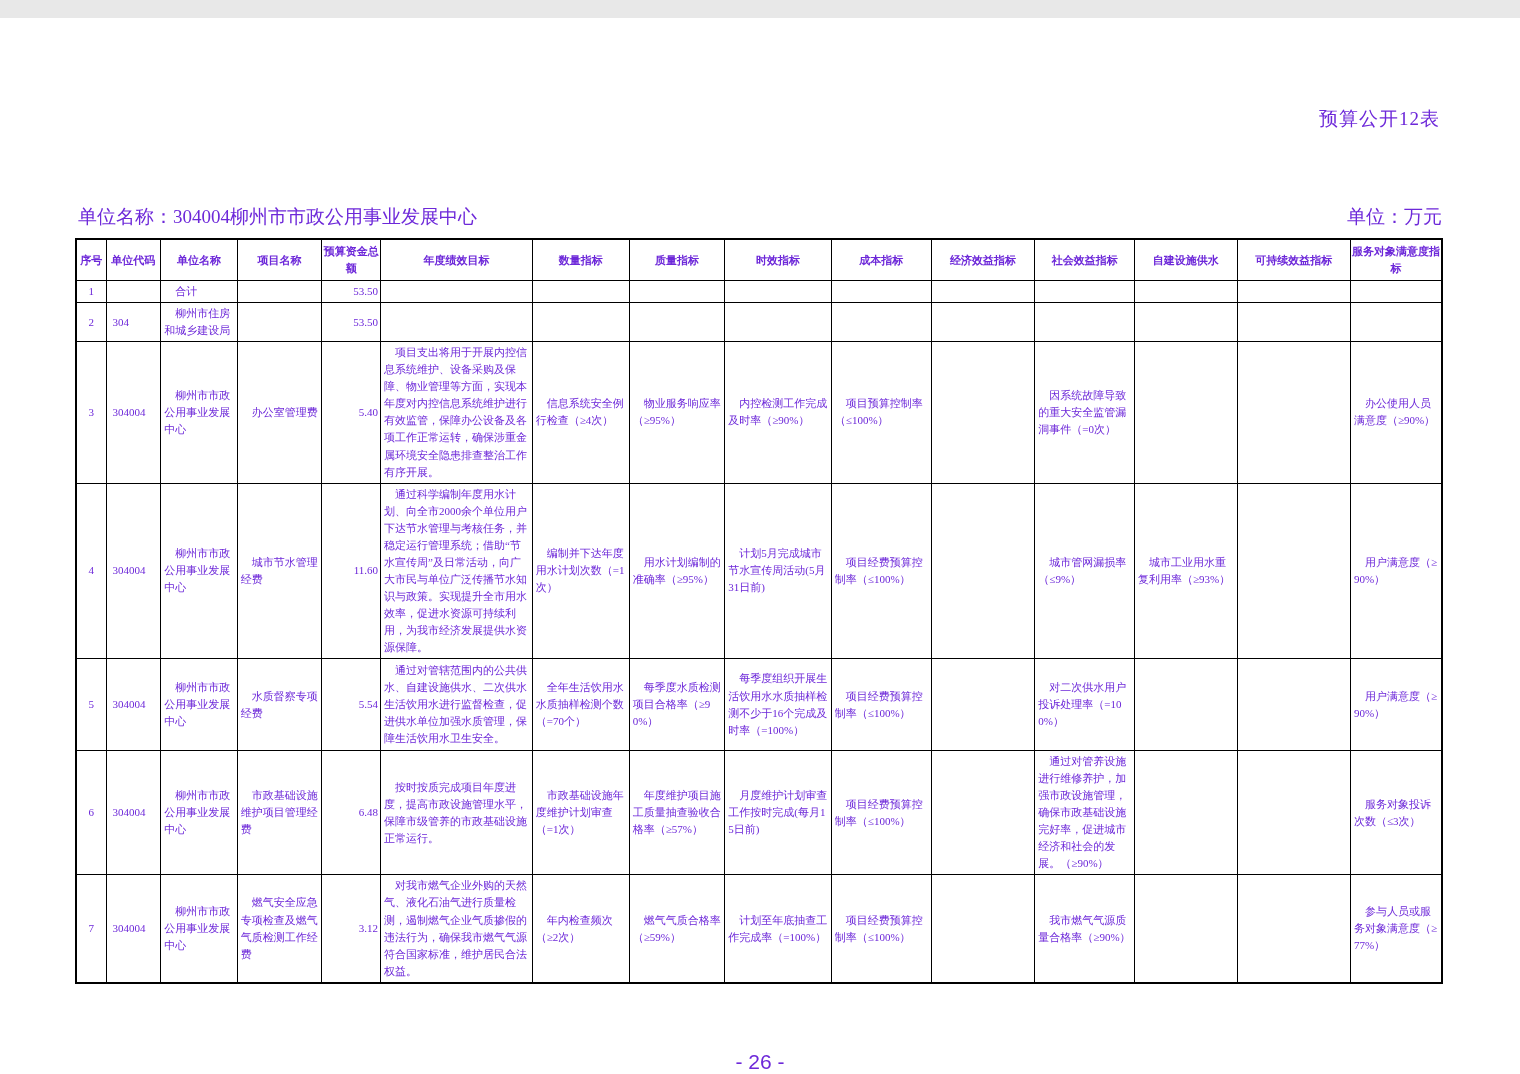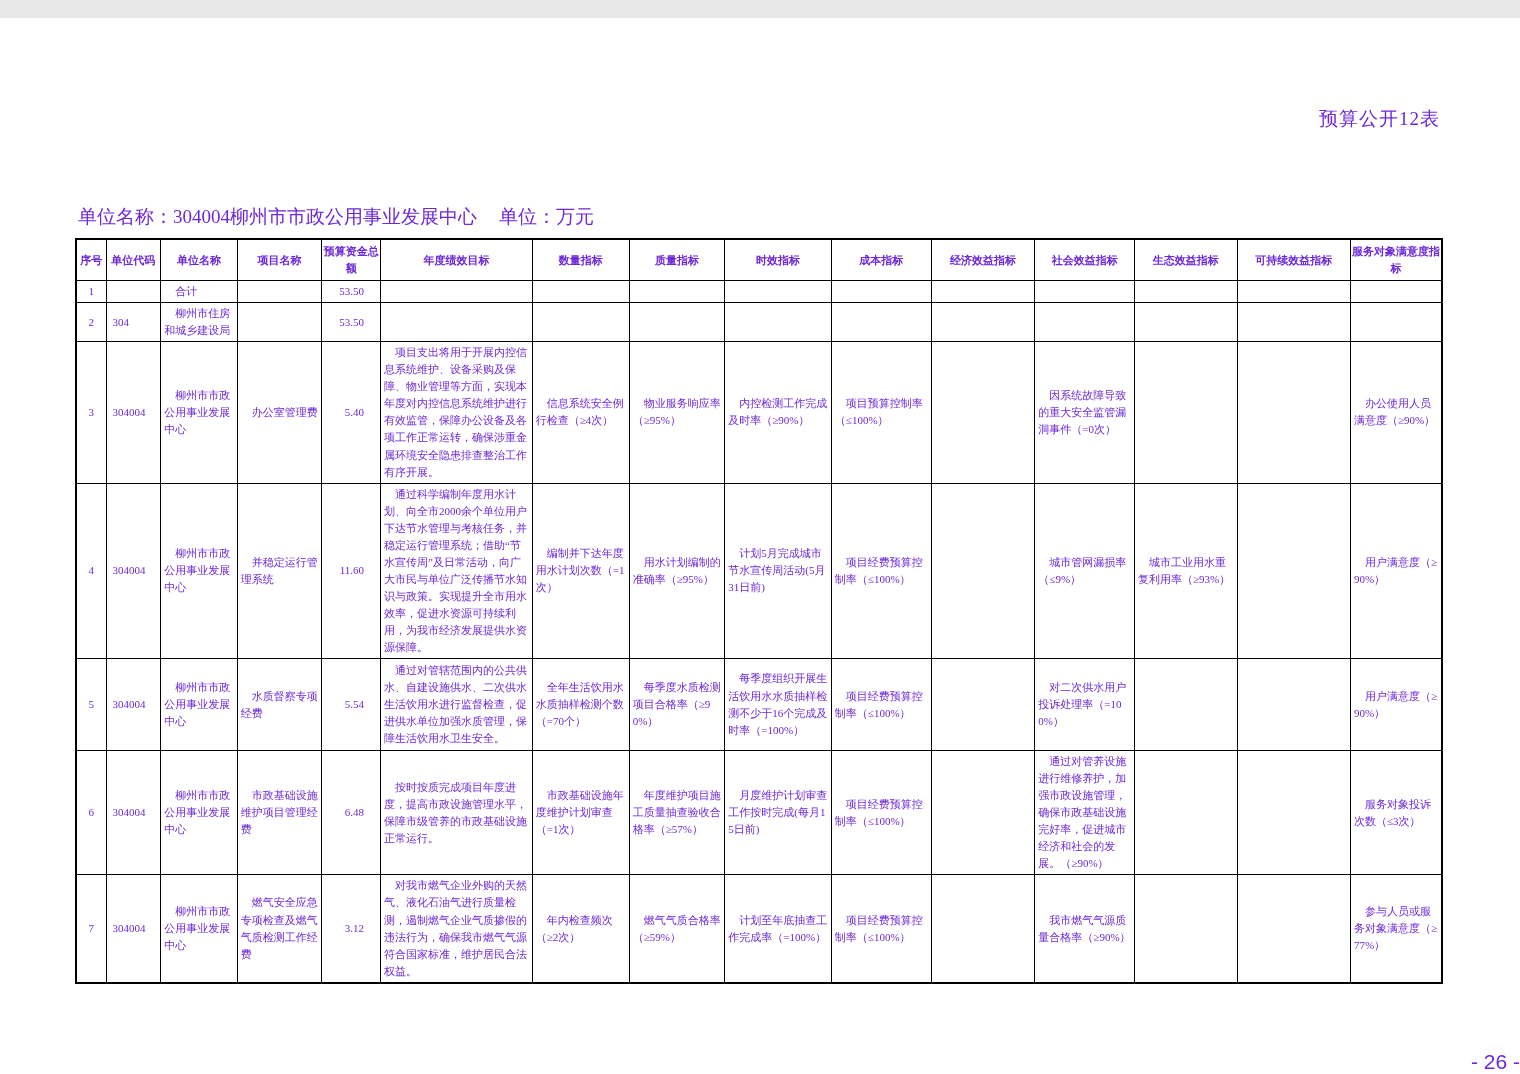--- a/index.html
+++ b/index.html
@@ -17,21 +17,21 @@
     position:absolute; top:88px; right:80px;
     font-size:19px; letter-spacing:1px;
   }
   .doc-title {
     position:absolute; top:138px; left:0; width:100%;
     text-align:center; font-size:22px; font-weight:bold;
     letter-spacing:2px; margin:0;
   }
   .meta-row {
     position:absolute; top:186px; left:78px; width:1364px;
-    display:flex; 
+    display:flex; justify-content:space-between;
     font-size:19px;
     gap:22px;
   }
   table.perf {
     position:absolute; top:220px; left:75px;
     width:1368px;
     border-collapse:collapse; table-layout:fixed;
     border:2px solid #000;
     font-size:11px;
   }
@@ -46,32 +46,32 @@
     font-weight:bold; text-align:center; vertical-align:middle;
     padding:3px 1px;
   }
   table.perf td {
     vertical-align:middle;
     text-align:left;
     text-indent:1em;
   }
   table.perf td.c0 { text-align:center; text-indent:0; }
   table.perf td.c1 { text-indent:3px; }
-  table.perf td.c4 { text-align:right; text-indent:0; padding-right:16px; }
+  table.perf td.c4 { text-align:right; text-indent:0; padding-right:2px; }
   thead tr { height:40px; }
   tbody tr:nth-child(1) { height:20px; }
   tbody tr:nth-child(2) { height:34px; }
   tbody tr:nth-child(3) { height:135px; }
   tbody tr:nth-child(4) { height:165px; }
   tbody tr:nth-child(5) { height:92px; }
   tbody tr:nth-child(6) { height:100px; }
   tbody tr:nth-child(7) { height:105px; }
   .page-number {
     position:absolute; bottom:18px; left:0; width:100%;
-    text-align:right;
+    text-align:center;
     font-family:"Liberation Sans","DejaVu Sans",sans-serif;
     font-size:21px;
   }
 </style>
 </head>
 <body>
 
 <div class="page">
 
   <div class="corner-label">预算公开12表</div>
@@ -107,21 +107,21 @@
           <th>单位名称</th>
           <th>项目名称</th>
           <th>预算资金总额</th>
           <th>年度绩效目标</th>
           <th>数量指标</th>
           <th>质量指标</th>
           <th>时效指标</th>
           <th>成本指标</th>
           <th>经济效益指标</th>
           <th>社会效益指标</th>
-          <th>生态效益指标</th>
+          <th>自建设施供水</th>
           <th>可持续效益指标</th>
           <th>服务对象满意度指标</th>
         </tr>
     </thead>
     <tbody id="table-body">
         <tr>
           <td class="c0">1</td>
           <td class="c1"></td>
           <td class="c2">合计</td>
           <td class="c3"></td>
@@ -168,21 +168,21 @@
           <td class="c10"></td>
           <td class="c11">因系统故障导致的重大安全监管漏洞事件（=0次）</td>
           <td class="c12"></td>
           <td class="c13"></td>
           <td class="c14">办公使用人员满意度（≥90%）</td>
         </tr>
         <tr>
           <td class="c0">4</td>
           <td class="c1">304004</td>
           <td class="c2">柳州市市政公用事业发展中心</td>
-          <td class="c3">并稳定运行管理系统</td>
+          <td class="c3">城市节水管理经费</td>
           <td class="c4">11.60</td>
           <td class="c5">通过科学编制年度用水计划、向全市2000余个单位用户下达节水管理与考核任务，并稳定运行管理系统；借助“节水宣传周”及日常活动，向广大市民与单位广泛传播节水知识与政策。实现提升全市用水效率，促进水资源可持续利用，为我市经济发展提供水资源保障。</td>
           <td class="c6">编制并下达年度用水计划次数（=1次）</td>
           <td class="c7">用水计划编制的准确率（≥95%）</td>
           <td class="c8">计划5月完成城市节水宣传周活动(5月31日前)</td>
           <td class="c9">项目经费预算控制率（≤100%）</td>
           <td class="c10"></td>
           <td class="c11">城市管网漏损率（≤9%）</td>
           <td class="c12">城市工业用水重复利用率（≥93%）</td>
           <td class="c13"></td>

